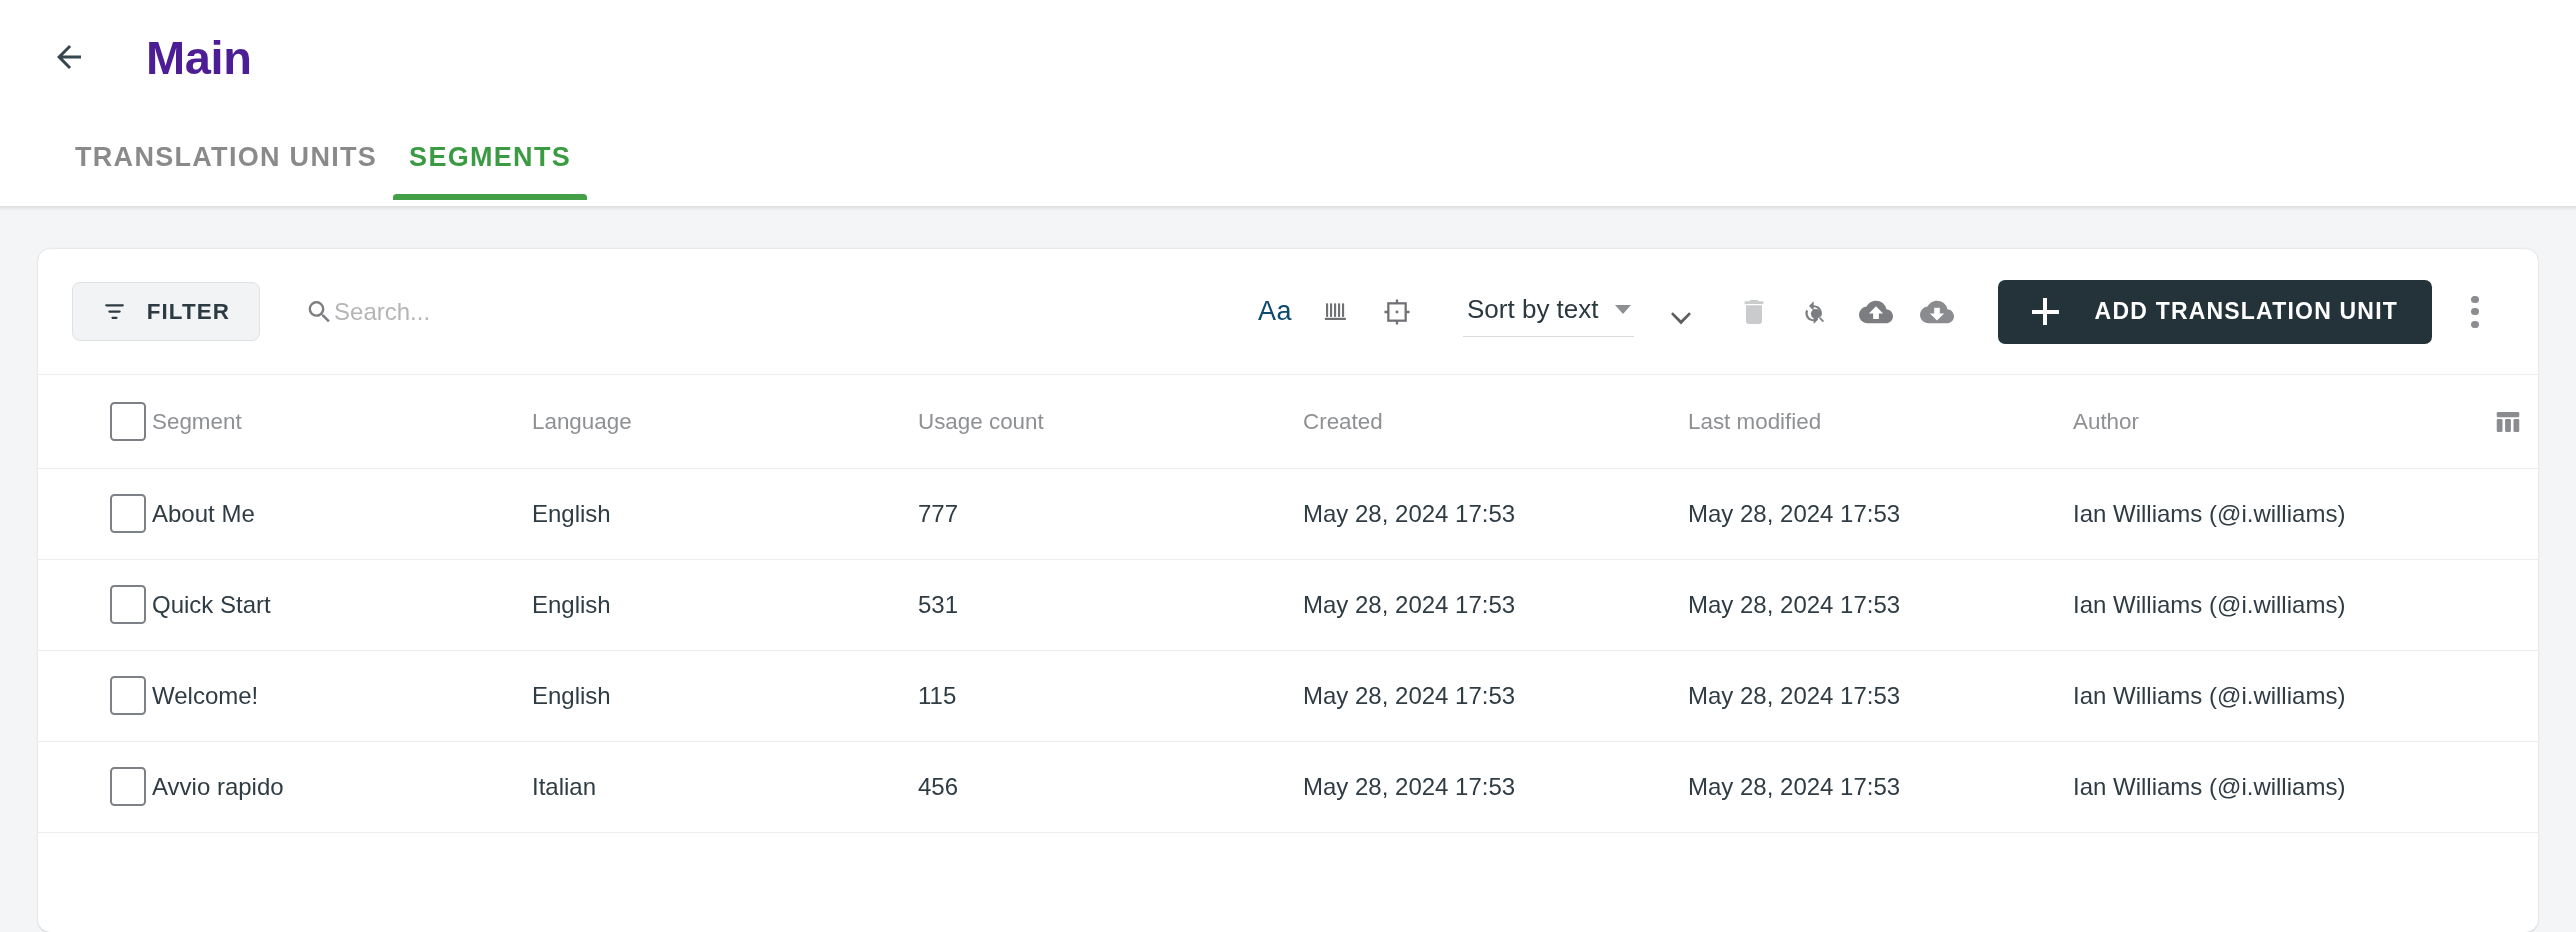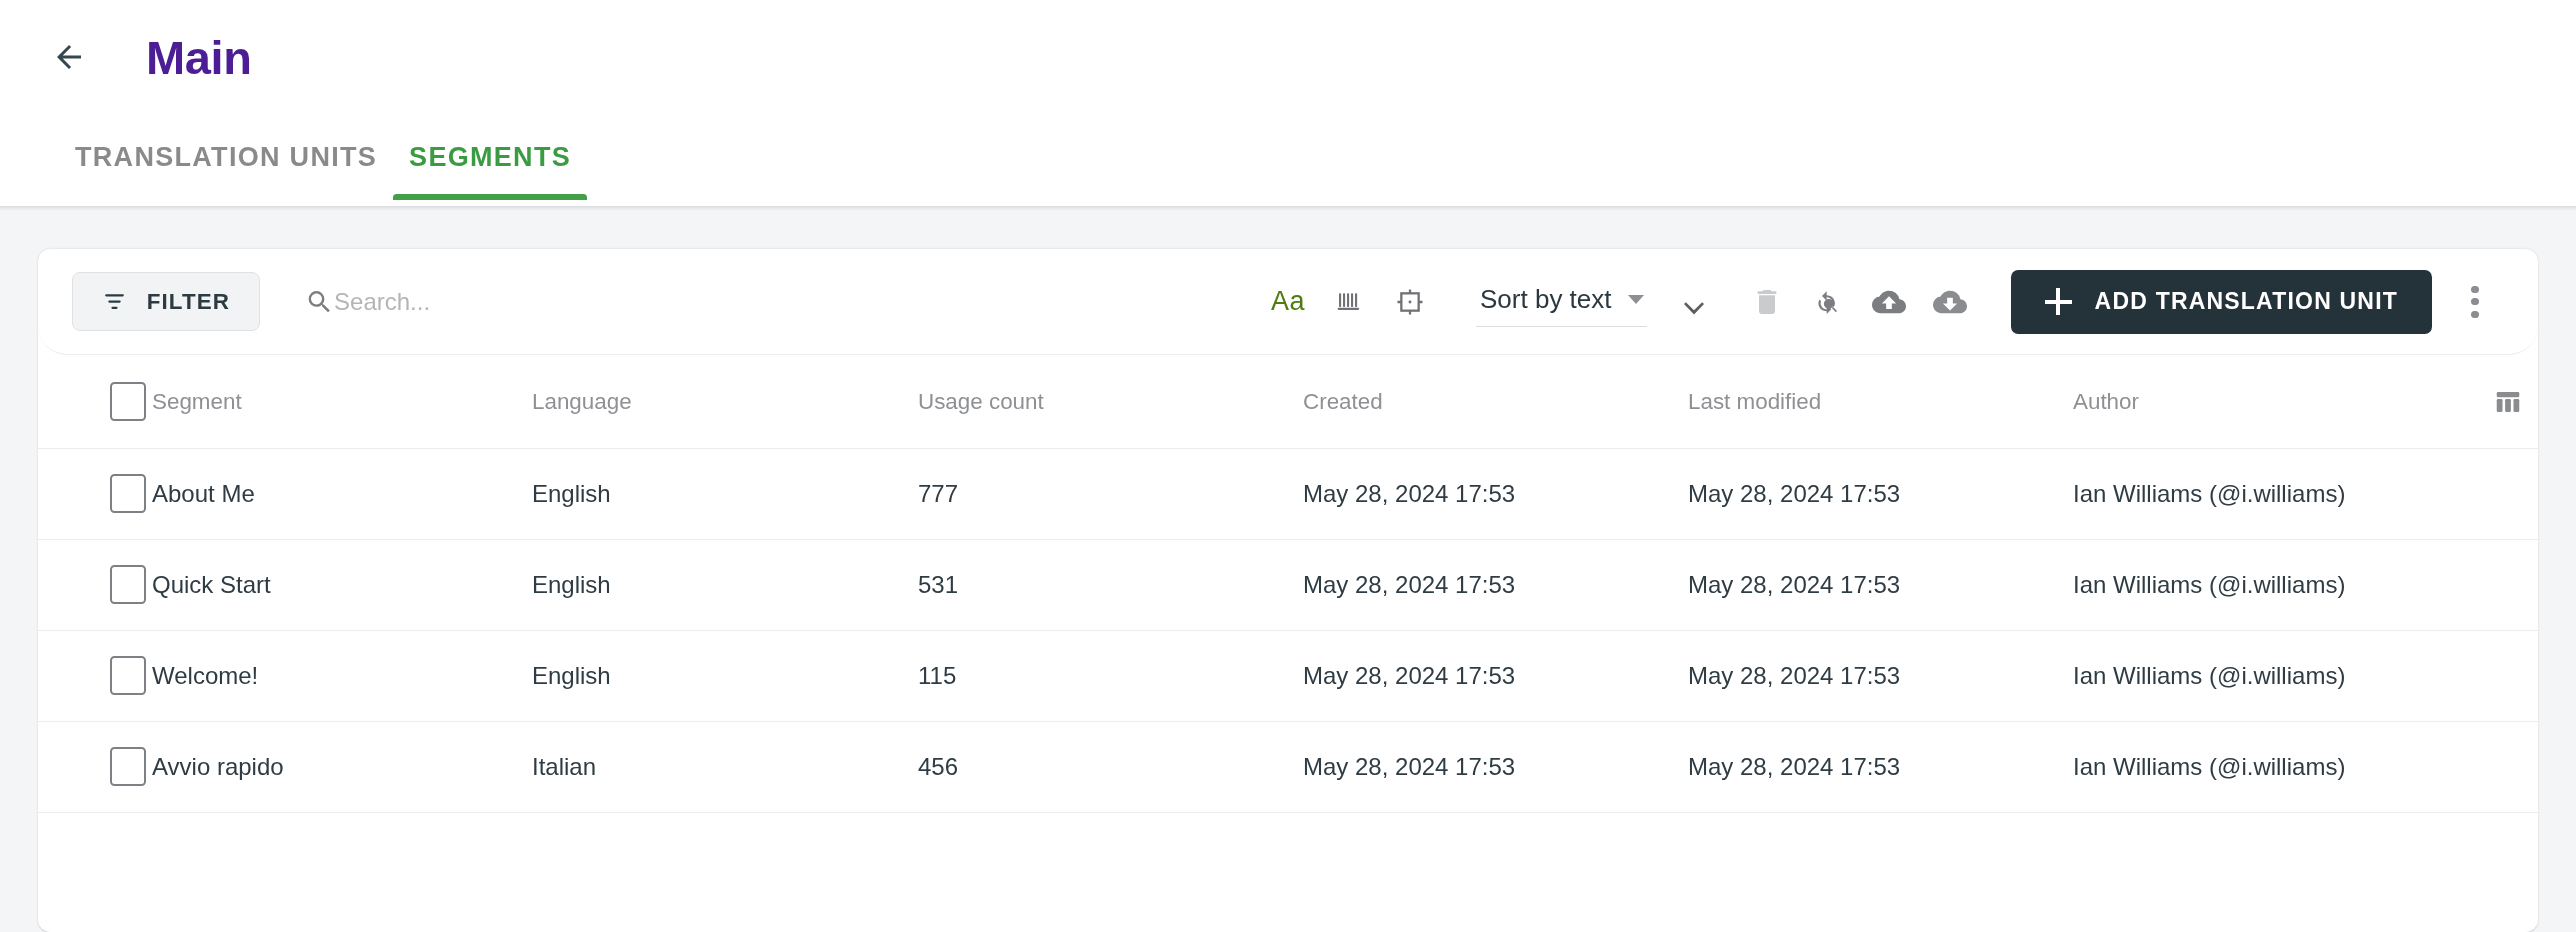--- a/index.html
+++ b/index.html
@@ -93,24 +93,23 @@
     border-radius: 12.5px;
     box-shadow: 0 0.9px 2.7px rgba(0,0,0,0.10), 0 0.9px 1.8px rgba(0,0,0,0.06);
     height: 100%;
     overflow: hidden;
   }
 
   
   .toolbar {
     display: flex;
     align-items: center;
-    height: 106px;
+    height: 126px;
     padding: 0 36px 0 34px;
     border-bottom: 0.9px solid #ececec;
-    border-radius: 29px;
   }
 
   .filter-btn {
     display: flex;
     align-items: center;
     gap: 19.7px;
     height: 59px;
     padding: 0 29px;
     background: #f2f3f4;
     border: 0.9px solid #e0e1e3;
@@ -152,21 +151,21 @@
     align-items: center;
     justify-content: center;
     border-radius: 50%;
     cursor: pointer;
     flex: 0 0 auto;
   }
   .tb-icon.disabled { cursor: default; }
 
   .aa-icon {
     font-size: 27px;
-    color: #4d7c0f;
+    color: #0c4a6e;
     font-weight: 400;
     letter-spacing: 0.4px;
   }
 
   .sort-select {
     display: flex;
     align-items: center;
     gap: 16px;
     margin: 0 16px 0 36px;
     border-bottom: 0.9px solid #dcdcdc;
@@ -184,21 +183,21 @@
     border-left: 8px solid transparent;
     border-right: 8px solid transparent;
     border-top: 9px solid #8d8f92;
   }
 
   .gap-sm { width: 12.5px; flex: 0 0 auto; }
 
   .add-btn {
     display: flex;
     align-items: center;
-    gap: 23px;
+    gap: 36px;
     height: 64px;
     padding: 0 34px;
     background: #243239;
     border-radius: 7.2px;
     cursor: pointer;
     margin-left: 30px;
     flex: 0 0 auto;
   }
   .add-btn .lbl {
     font-size: 23px;

